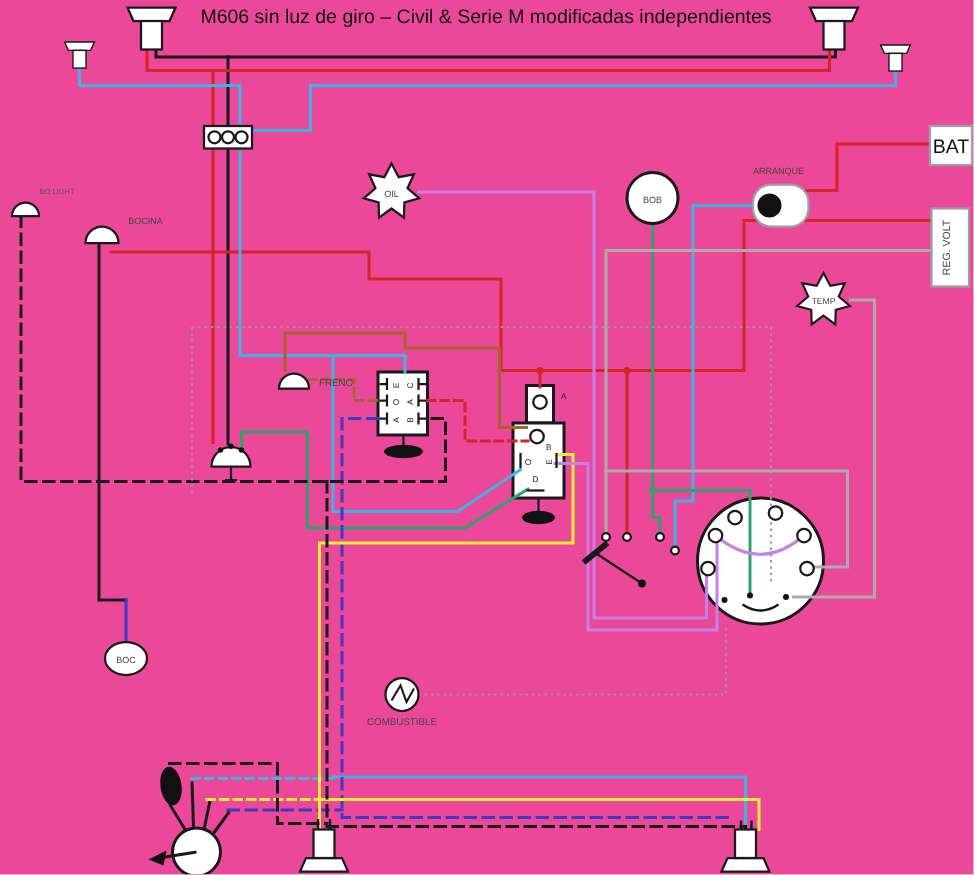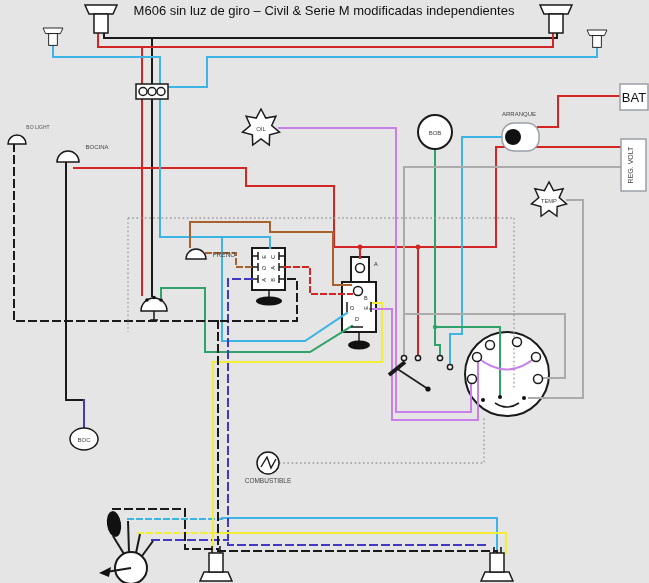--- a/index.html
+++ b/index.html
@@ -1,16 +1,16 @@
 <!DOCTYPE html>
 <html><head>
 <meta charset="utf-8">
 <style>
   html,body{margin:0;padding:0;background:#fff;}
-  .stage{position:relative;width:649px;height:583px;background:#e5e5e5;overflow:hidden;
+  .stage{position:relative;width:649px;height:583px;background:#ec4899;overflow:hidden;
          font-family:"Liberation Sans", sans-serif;}
   svg{display:block}
   .w{fill:none;stroke-width:2;stroke-linecap:square}
   .red{stroke:#d42525}.blk{stroke:#1a1a1a}.cyn{stroke:#3cb4e6}.grn{stroke:#2fa36a}
   .nvy{stroke:#4338c2}.yel{stroke:#f2ee35}.vio{stroke:#c97fe8}.brn{stroke:#a8622e}.gry{stroke:#ababab}
   .dash{stroke-dasharray:7 5}
   .dsh2{stroke-dasharray:5 4}
   .dotl{fill:none;stroke:#999;stroke-width:1.3;stroke-dasharray:1.6 2.6}
   .comp{fill:#fff;stroke:#1a1a1a;stroke-width:2}
   .comp15{fill:#fff;stroke:#1a1a1a;stroke-width:1.5}

